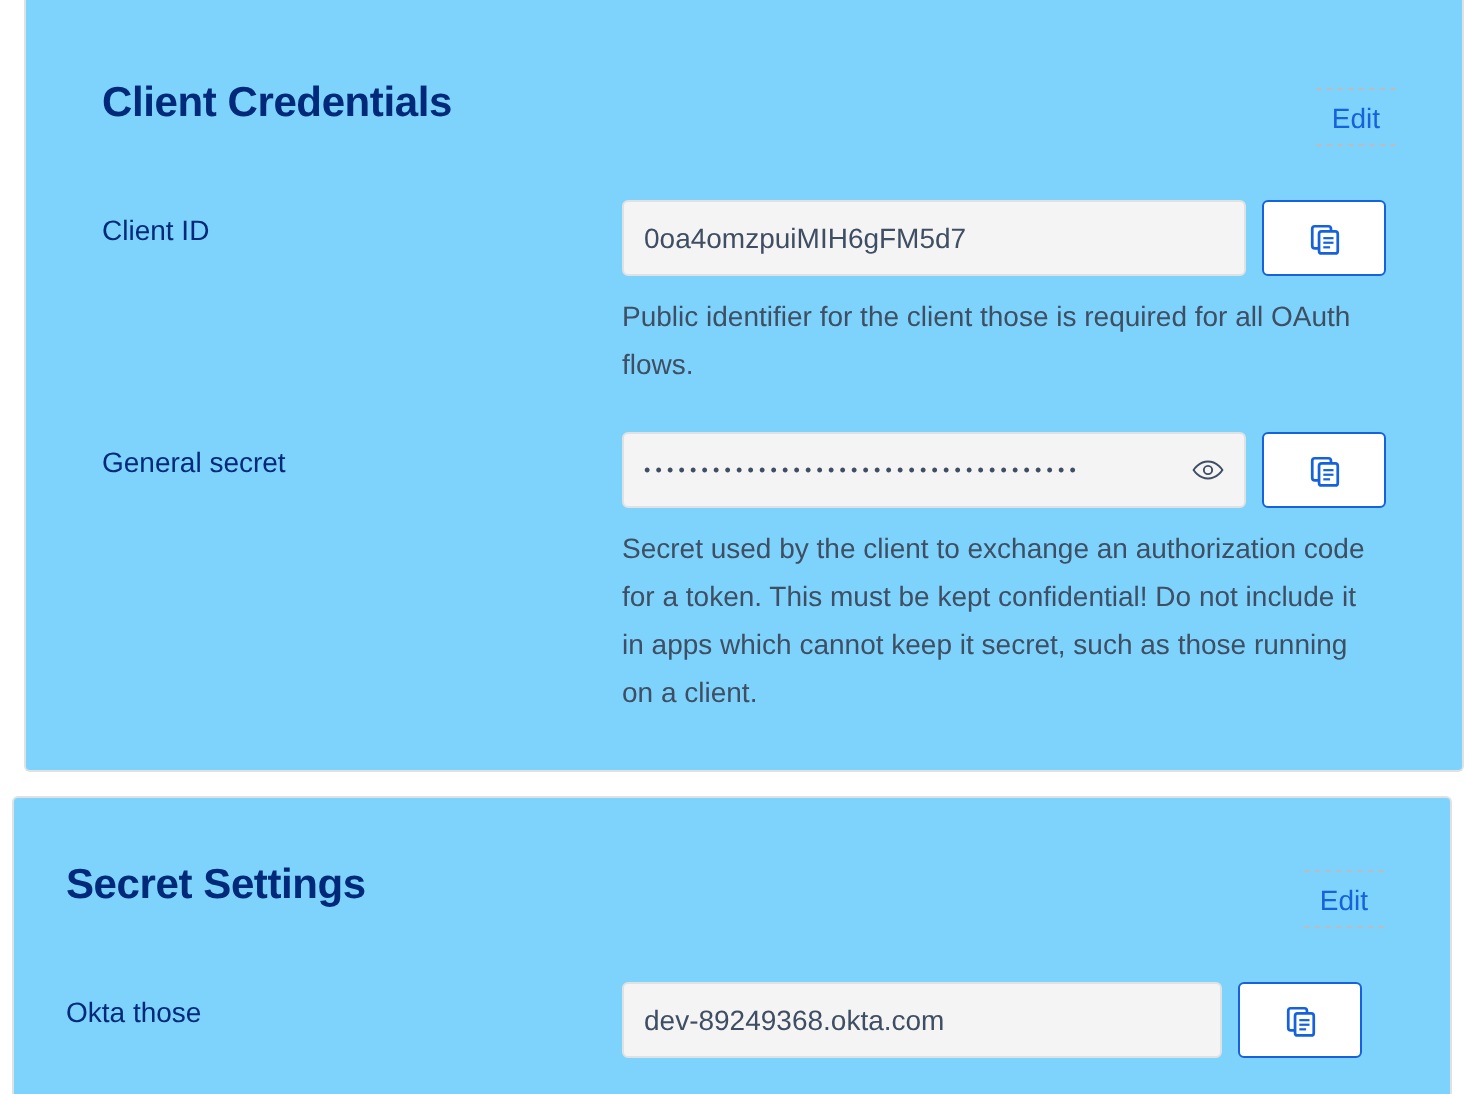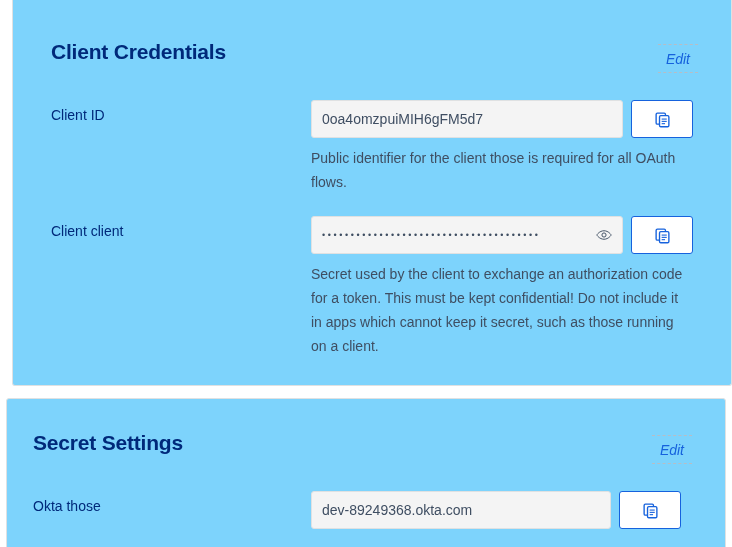--- a/index.html
+++ b/index.html
@@ -64,21 +64,20 @@
   }
 
   .edit-link {
     font-size: 14px;
     color: #1662dd;
     cursor: pointer;
     padding: 4px 8px;
     border-radius: 3px;
     border: 1px dashed transparent;
     position: relative;
-    font-style: italic;
   }
   .edit-link::before,
   .edit-link::after {
     content: "";
     position: absolute;
     width: 100%;
     left: 0;
     height: 1px;
     border-top: 1px dashed #b7bdc5;
   }
@@ -188,21 +187,21 @@
               <line x1="9" y1="12.2" x2="15" y2="12.2" stroke="#1662dd" stroke-width="1.3"></line>
               <line x1="9" y1="14.9" x2="13" y2="14.9" stroke="#1662dd" stroke-width="1.3"></line>
             </svg>
           </div>
         </div>
         <div class="help-text" style="width:380px; margin-top:8px;">Public identifier for the client those is required for all OAuth flows.</div>
       </div>
     </div>
 
     <div class="field-row" style="padding:22px 38px 0 38px;">
-      <div class="field-label" style="width:270px;">Client client</div>
+      <div class="field-label" style="width:270px;">General secret</div>
       <div style="flex:1;">
         <div class="field-control">
           <div class="input-box" style="width:312px;">
             <span class="secret-dots">••••••••••••••••••••••••••••••••••••••</span>
             <span class="eye-icon">
               <svg width="16" height="12" viewBox="0 0 20 13" fill="none">
                 <path d="M1 6.5C1 6.5 4.2 1.2 10 1.2C15.8 1.2 19 6.5 19 6.5C19 6.5 15.8 11.8 10 11.8C4.2 11.8 1 6.5 1 6.5Z" stroke="#3f4e62" stroke-width="1.2"></path>
                 <circle cx="10" cy="6.5" r="2.6" stroke="#3f4e62" stroke-width="1.2"></circle>
               </svg>
             </span>

